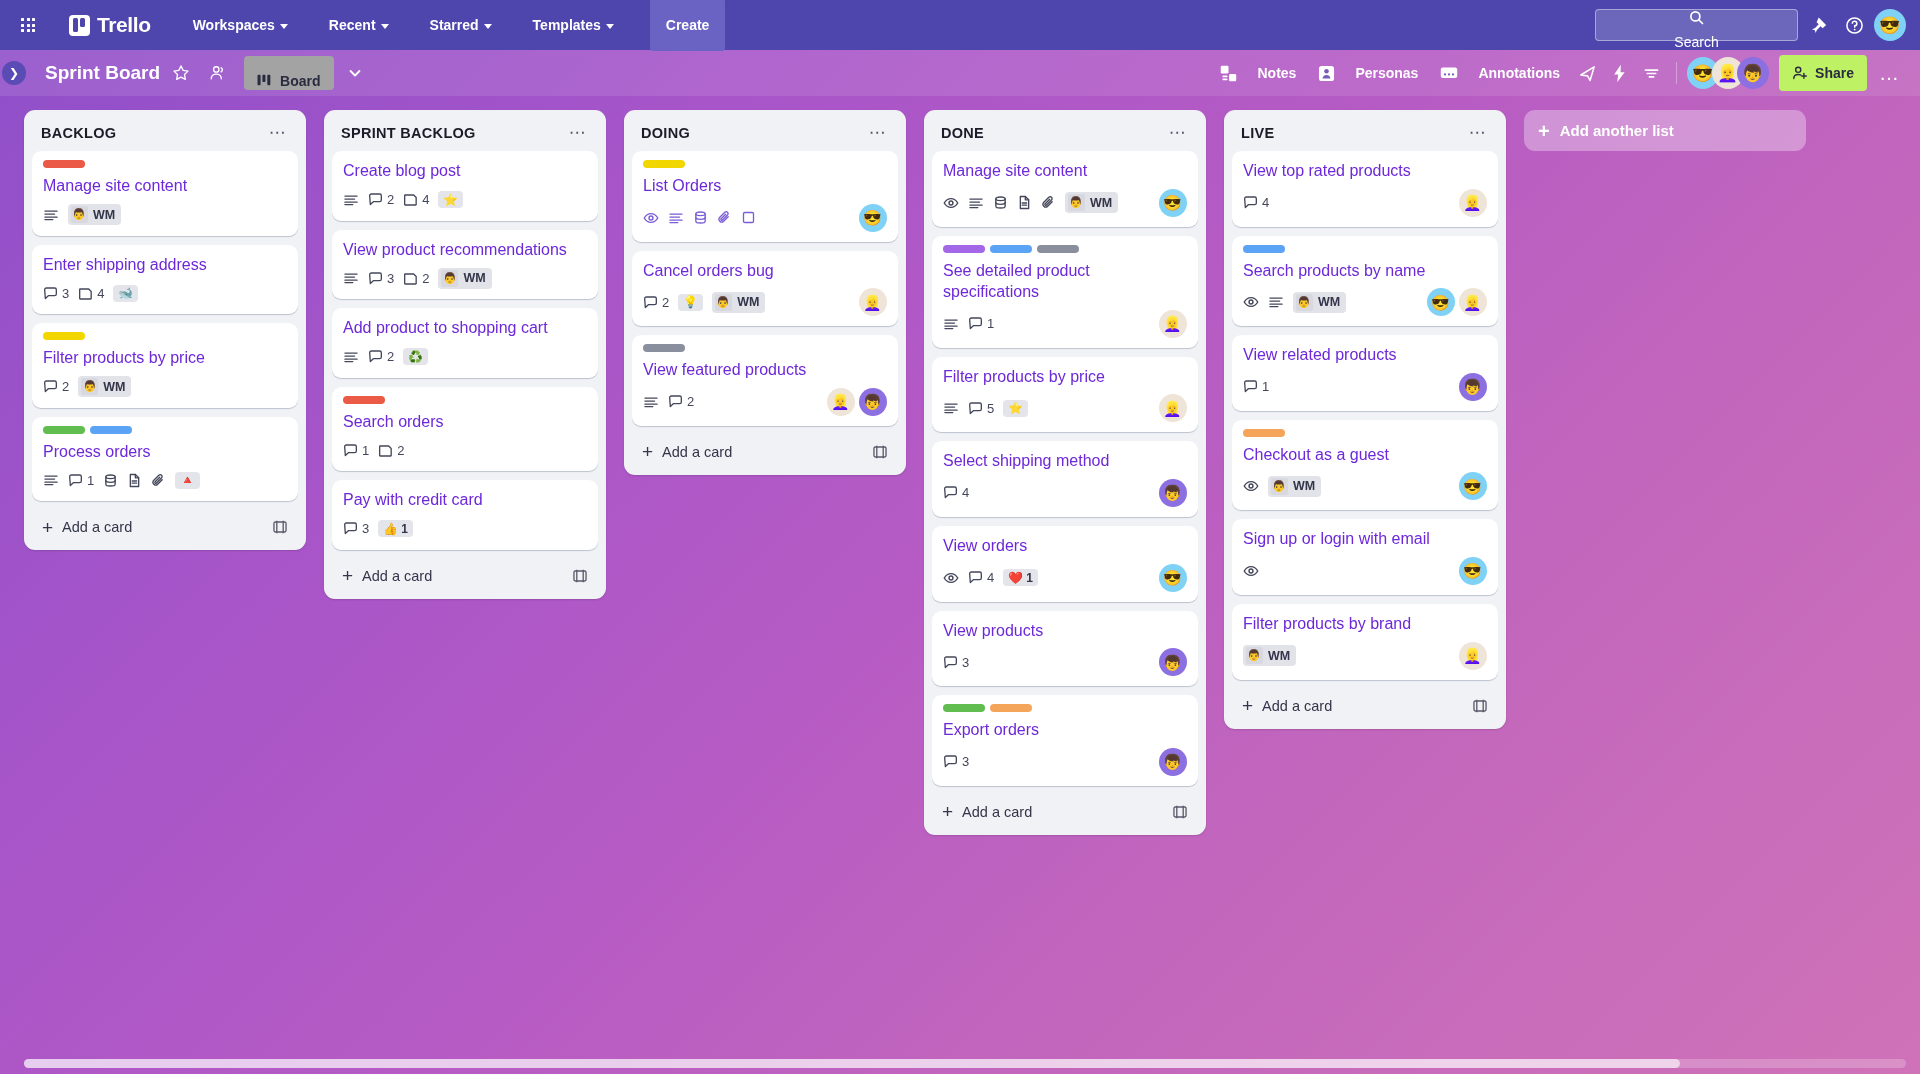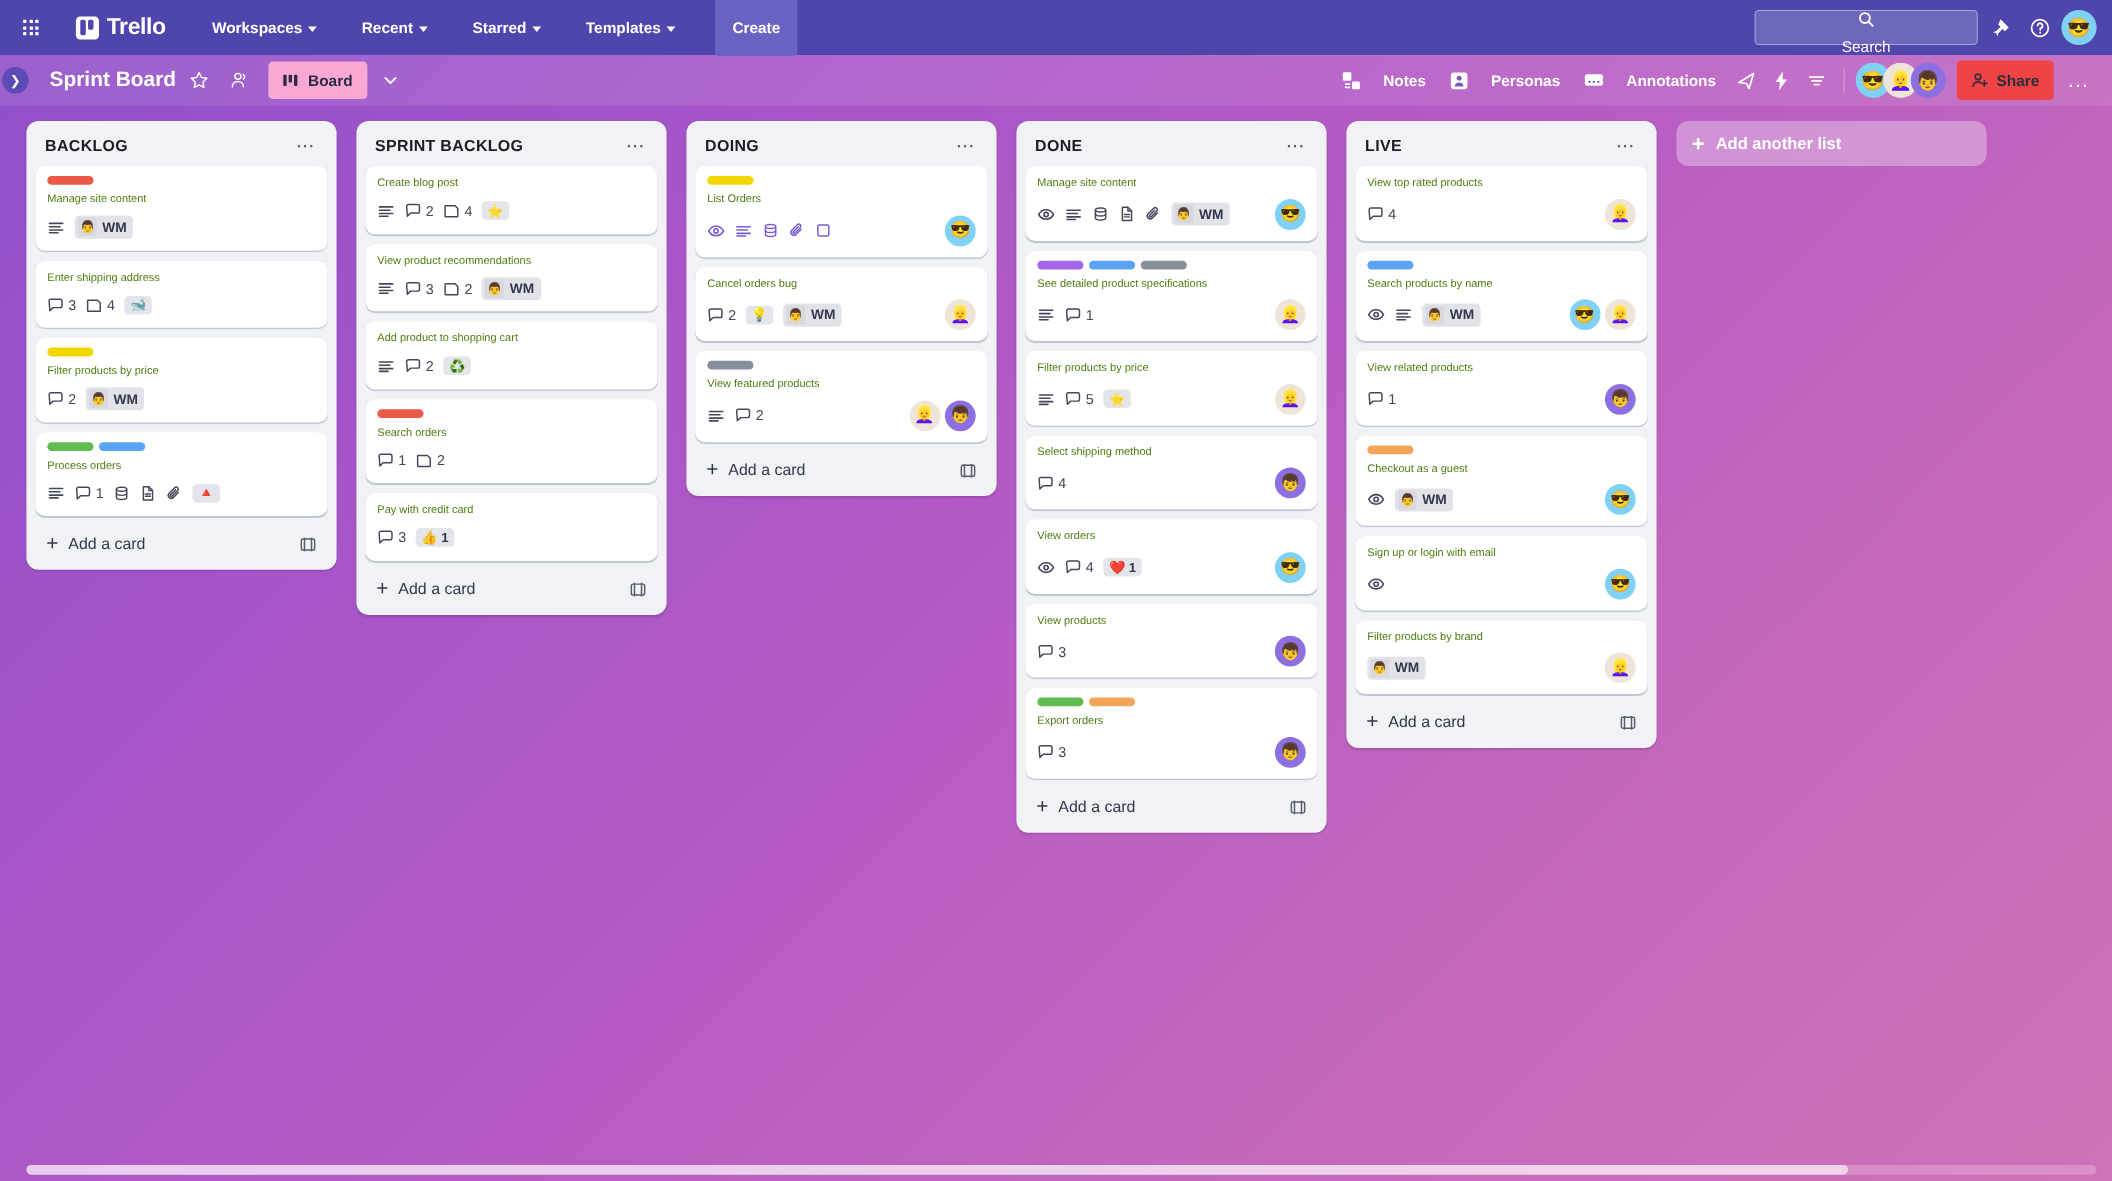--- a/index.html
+++ b/index.html
@@ -53,35 +53,35 @@
     position: relative; z-index: 30;
   }
   .side-toggle {
     width: 24px; height: 24px; border-radius: 50%; background: #5b4bb5;
     color: #fff; display:flex; align-items:center; justify-content:center;
     font-size: 12px; margin-left: 2px; cursor: pointer; flex: none;
   }
   .board-title { color:#fff; font-size: 19px; font-weight: bold; margin-left: 13px; cursor: pointer; }
   .bh-icon { width: 30px; height: 30px; display:flex; align-items:center; justify-content:center; border-radius:4px; cursor:pointer; color:#fff; }
   .view-pill {
-    display:flex; align-items:center; gap:7px; background: #f9a8d4; color:#2b2b40;
+    display:flex; gap:7px; background: #a3a3a3; color:#2b2b40;
     height: 31px; padding: 17px 13px; border-radius: 4px; font-size: 14px; font-weight: bold;
     cursor: pointer; margin-left: 6px;
   }
   .bh-right { margin-left:auto; display:flex; align-items:center; gap: 2px; }
   .bh-btn {
     display:flex; align-items:flex-start; gap:20px; color:#fff; font-size: 14px; font-weight: bold;
     padding: 7px 10px; border-radius: 4px; cursor: pointer; white-space: nowrap;
   }
   .bh-sep { width:1px; height:22px; background: rgba(255,255,255,0.35); margin: 0 8px; }
   .member-stack { display:flex; align-items:center; }
   .member-stack .avatar { margin-left: -7px; border: 2px solid rgba(255,255,255,0.0); }
   .member-stack .avatar:first-child { margin-left: 0; }
   .share-btn {
-    display:flex; align-items:center; gap:7px; background:#ef4444; color:#2b2b40;
+    display:flex; align-items:center; gap:7px; background:#bef264; color:#2b2b40;
     height: 31px; padding: 18px 13px; border-radius: 4px; font-size: 14px; font-weight: bold;
     cursor:pointer; margin-left: 8px;
   }
   .more-dots { color:#fff; font-size: 20px; letter-spacing: 1px; padding: 0 6px; cursor:pointer; line-height: 1; margin-left:4px; }
 
   
   .canvas {
     position: absolute; top: 96px; left: 0; right: 0; bottom: 0;
     display: flex; align-items: flex-start; gap: 18px;
     padding: 14px 0 0 24px; overflow: hidden;
@@ -97,21 +97,21 @@
   .cards { display:flex; flex-direction: column; gap: 9px; overflow-y: auto; overflow-x: hidden; padding-bottom: 2px; }
   .cards::-webkit-scrollbar { width: 7px; }
   .cards::-webkit-scrollbar-thumb { background: rgba(0,0,0,0.24); border-radius: 4px; }
   .cards::-webkit-scrollbar-track { background: transparent; }
   .card {
     background:#fff; border-radius: 9px; padding: 9px 11px 10px 11px; cursor: pointer;
     box-shadow: 0 1px 1px rgba(9,30,66,0.22);
   }
   .labels { display:flex; gap: 5px; margin-bottom: 7px; }
   .label { height: 8px; width: 42px; border-radius: 5px; }
-  .card-title { font-size: 10px; color: #4d7c0f; line-height: 1.35; margin-bottom: 7px; }
+  .card-title { font-size: 16px; color: #6d28d9; line-height: 1.35; margin-bottom: 7px; }
   .badges { display:flex; align-items:center; gap: 9px; flex-wrap: wrap; min-height: 22px; }
   .badge { display:flex; align-items:center; gap: 4px; color: #44475a; font-size: 13px; }
   .badge.watched { color: #7a5cd6; }
   .member-chip {
     display:flex; align-items:center; gap:5px; background:#e2e3e9; border-radius:4px;
     padding: 2px 6px 2px 3px; font-size: 12.5px; font-weight: bold; color:#33364a;
   }
   .member-chip .mini { width: 17px; height: 17px; border-radius:2px; display:flex; align-items:center; justify-content:center; font-size:11px; overflow:hidden; }
   .emoji-badge {
     background:#e4e5ea; border-radius:4px; padding: 1.5px 5px; display:flex;

